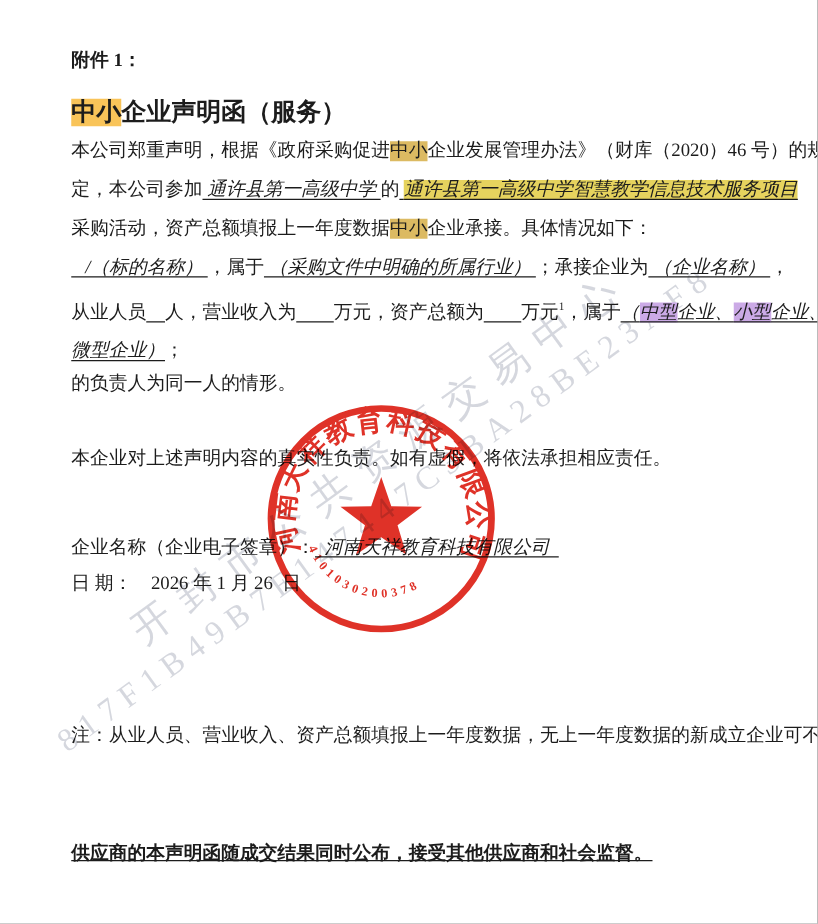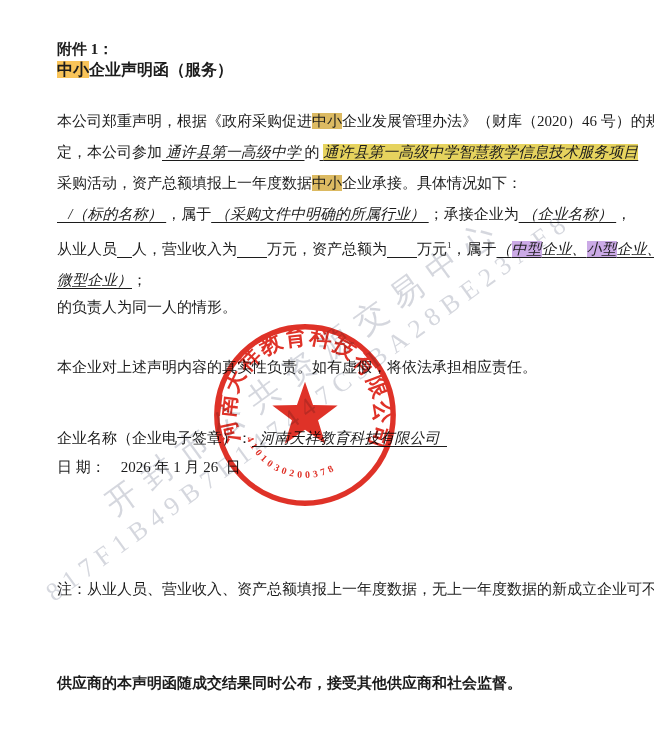--- a/index.html
+++ b/index.html
@@ -8,30 +8,30 @@
     width:654px;height:739px;
     background:#ffffff;
     overflow:hidden;
     font-family:"Liberation Serif","DejaVu Serif",serif;
     color:#1c1c1c;
   }
   
   .block{position:absolute;left:57px;width:545px;font-size:15px;}
   .tline{white-space:pre;line-height:31px;}
   .attachment{top:38px;font-weight:bold;font-size:15px;line-height:22px;}
-  .doc-title{top:58px;font-weight:bold;font-size:16px;line-height:24px;white-space:pre;}
+  .doc-title{top:78px;font-weight:bold;font-size:20px;line-height:24px;white-space:pre;}
   .p1{top:106px;}
   .p2{top:199px;}
   .p3{top:292px;}
   .p3 .tline{line-height:30px;}
   .p4{top:352px;}
   .sig-name{top:426px;line-height:24px;white-space:pre;}
   .sig-date{top:455px;line-height:24px;white-space:pre;}
   .note{top:574px;}
-  .footer-bold{top:670px;font-weight:bold;line-height:26px;white-space:pre;}
+  .footer-bold{top:670px;font-weight:bold;line-height:26px;white-space:pre;text-decoration:underline;}
   
   .hl-tan{background:var(--hl-tan);}
   .hl-orange{background:var(--hl-orange);}
   .hl-purple{background:var(--hl-purple);}
   .hl-yellow{background:var(--hl-yellow);}
   .u{text-decoration:underline;text-underline-offset:3px;text-decoration-thickness:1px;font-style:italic;}
   .sup{vertical-align:super;font-size:9px;}
   
   .watermark{
     position:absolute;

